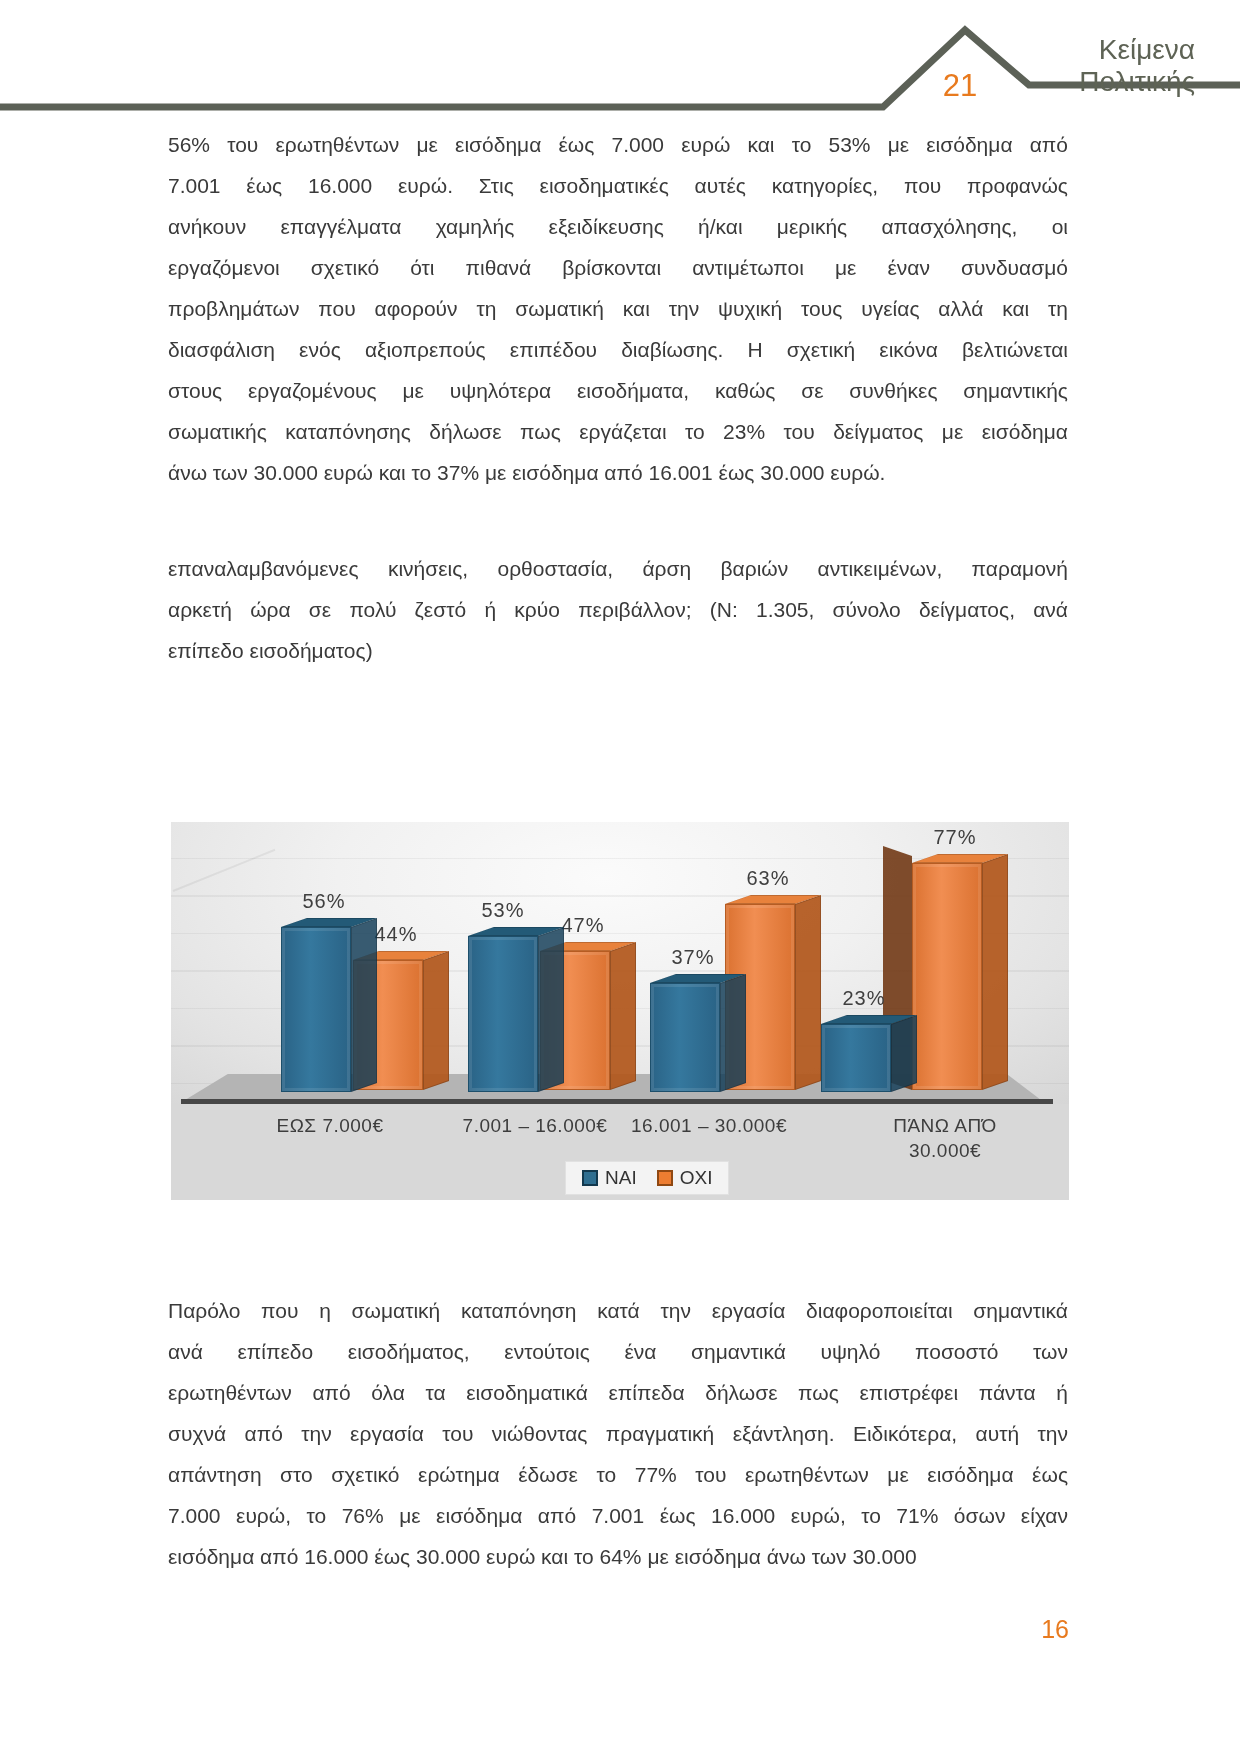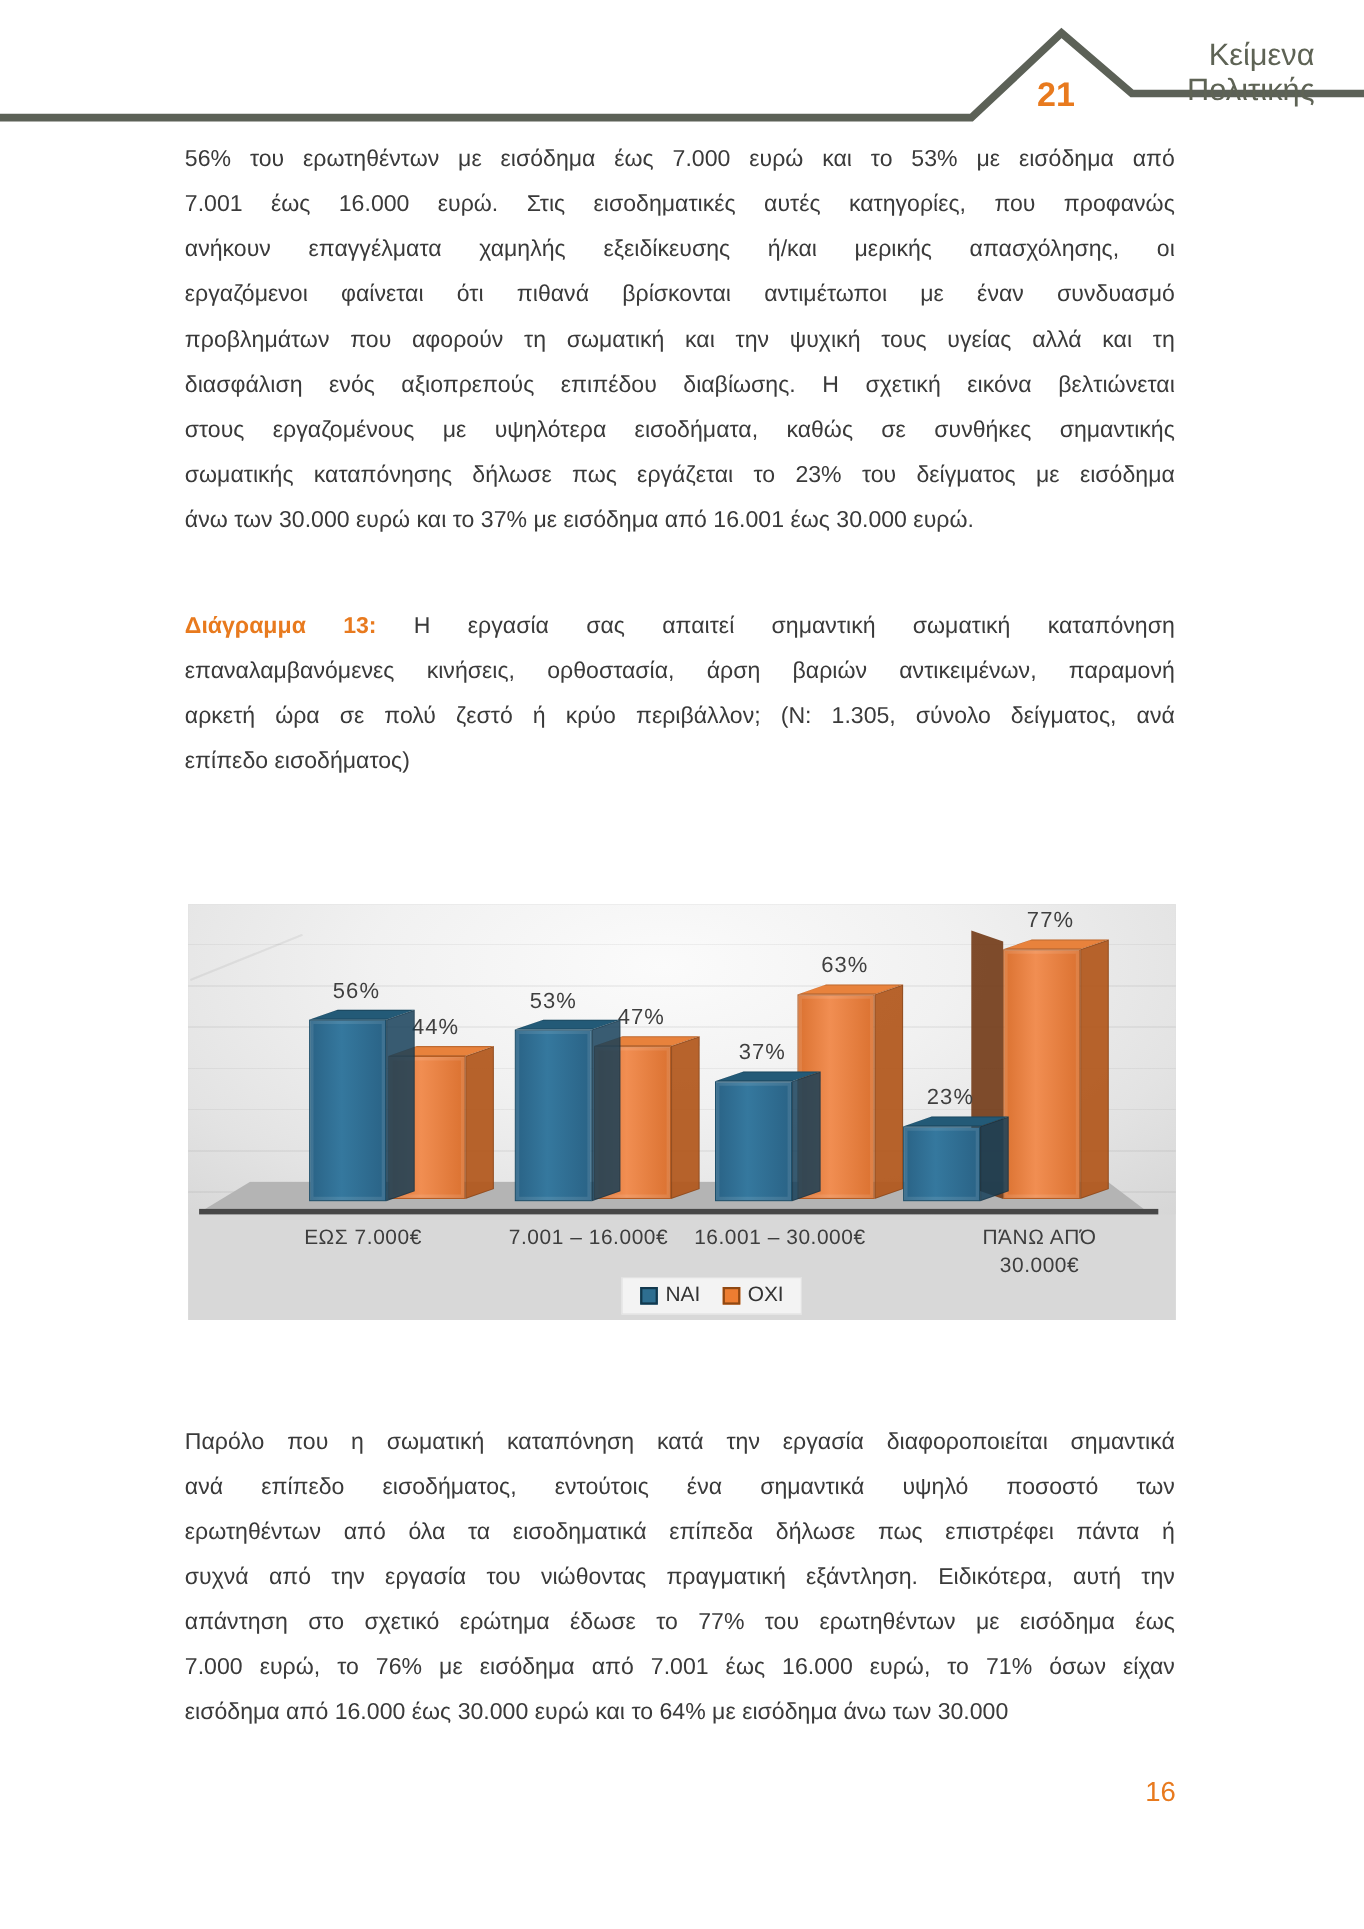--- a/index.html
+++ b/index.html
@@ -3,21 +3,21 @@
 <meta charset="utf-8">
 <style>
   html,body{margin:0;padding:0;background:#888;}
   .page{position:relative;width:1240px;height:1754px;background:#ffffff;overflow:hidden;
         font-family:"Liberation Sans",sans-serif;color:#3a3a3a;}
   
   .hdr-svg{position:absolute;left:0;top:0;}
   .brand{position:absolute;top:34px;left:1020px;width:175px;text-align:right;
          font-size:28px;color:#5e6355;}
   .badge{position:absolute;top:68px;left:930px;width:60px;text-align:center;
-         font-size:31px;font-weight:bold;color:#e87a1e;}
+         font-size:31px;font-weight:normal;color:#e87a1e;}
   
   .para{position:absolute;left:168px;width:900px;font-size:21px;line-height:41px;}
   .line{text-align:justify;text-align-last:justify;}
   .line.last{text-align-last:auto;}
   .p1{top:124px;}
   .cap{top:548px;}
   .cap-label{color:#e87a1e;font-weight:bold;}
   .p2{top:1290px;}
   .pageno{position:absolute;top:1615px;left:1000px;width:69px;text-align:right;
           font-size:25px;color:#e87a1e;}
@@ -60,30 +60,29 @@
   <svg class="hdr-svg" width="1240" height="130" viewBox="0 0 1240 130">
     <polyline points="0,107 883,107 965,30 1029,85 1240,85" fill="none" stroke="#5c6157" stroke-width="7" stroke-linejoin="miter"></polyline>
   </svg>
   <div class="brand">Κείμενα Πολιτικής</div>
   <div class="badge">21</div>
 
   <div class="para p1">
       <div class="line">56% του ερωτηθέντων με εισόδημα έως 7.000 ευρώ και το 53% με εισόδημα από</div>
       <div class="line">7.001 έως 16.000 ευρώ. Στις εισοδηματικές αυτές κατηγορίες, που προφανώς</div>
       <div class="line">ανήκουν επαγγέλματα χαμηλής εξειδίκευσης ή/και μερικής απασχόλησης, οι</div>
-      <div class="line">εργαζόμενοι φαίνεται ότι πιθανά βρίσκονται αντιμέτωποι με έναν συνδυασμό</div>
+      <div class="line">εργαζόμενοι σχετικό ότι πιθανά βρίσκονται αντιμέτωποι με έναν συνδυασμό</div>
       <div class="line">προβλημάτων που αφορούν τη σωματική και την ψυχική τους υγείας αλλά και τη</div>
       <div class="line">διασφάλιση ενός  αξιοπρεπούς επιπέδου διαβίωσης. Η σχετική εικόνα βελτιώνεται</div>
       <div class="line">στους εργαζομένους με  υψηλότερα εισοδήματα, καθώς σε συνθήκες σημαντικής</div>
       <div class="line">σωματικής καταπόνησης δήλωσε πως εργάζεται το 23% του δείγματος με εισόδημα</div>
       <div class="line last">άνω των 30.000 ευρώ και το 37%  με εισόδημα από 16.001 έως 30.000 ευρώ.</div>
     </div>
 
   <div class="para cap">
-    <div class="line"><span class="cap-label">Διάγραμμα 13:</span> <span>Η εργασία σας απαιτεί σημαντική σωματική καταπόνηση</span></div>
     <div>
         <div class="line">επαναλαμβανόμενες κινήσεις, ορθοστασία, άρση βαριών αντικειμένων, παραμονή</div>
         <div class="line">αρκετή ώρα σε πολύ ζεστό ή κρύο περιβάλλον; (Ν: 1.305, σύνολο δείγματος, ανά</div>
         <div class="line last">επίπεδο εισοδήματος)</div>
       </div>
   </div>
 
   <figure class="chart" id="chart">
     <div class="wall"></div>
     <div class="corner"></div>

